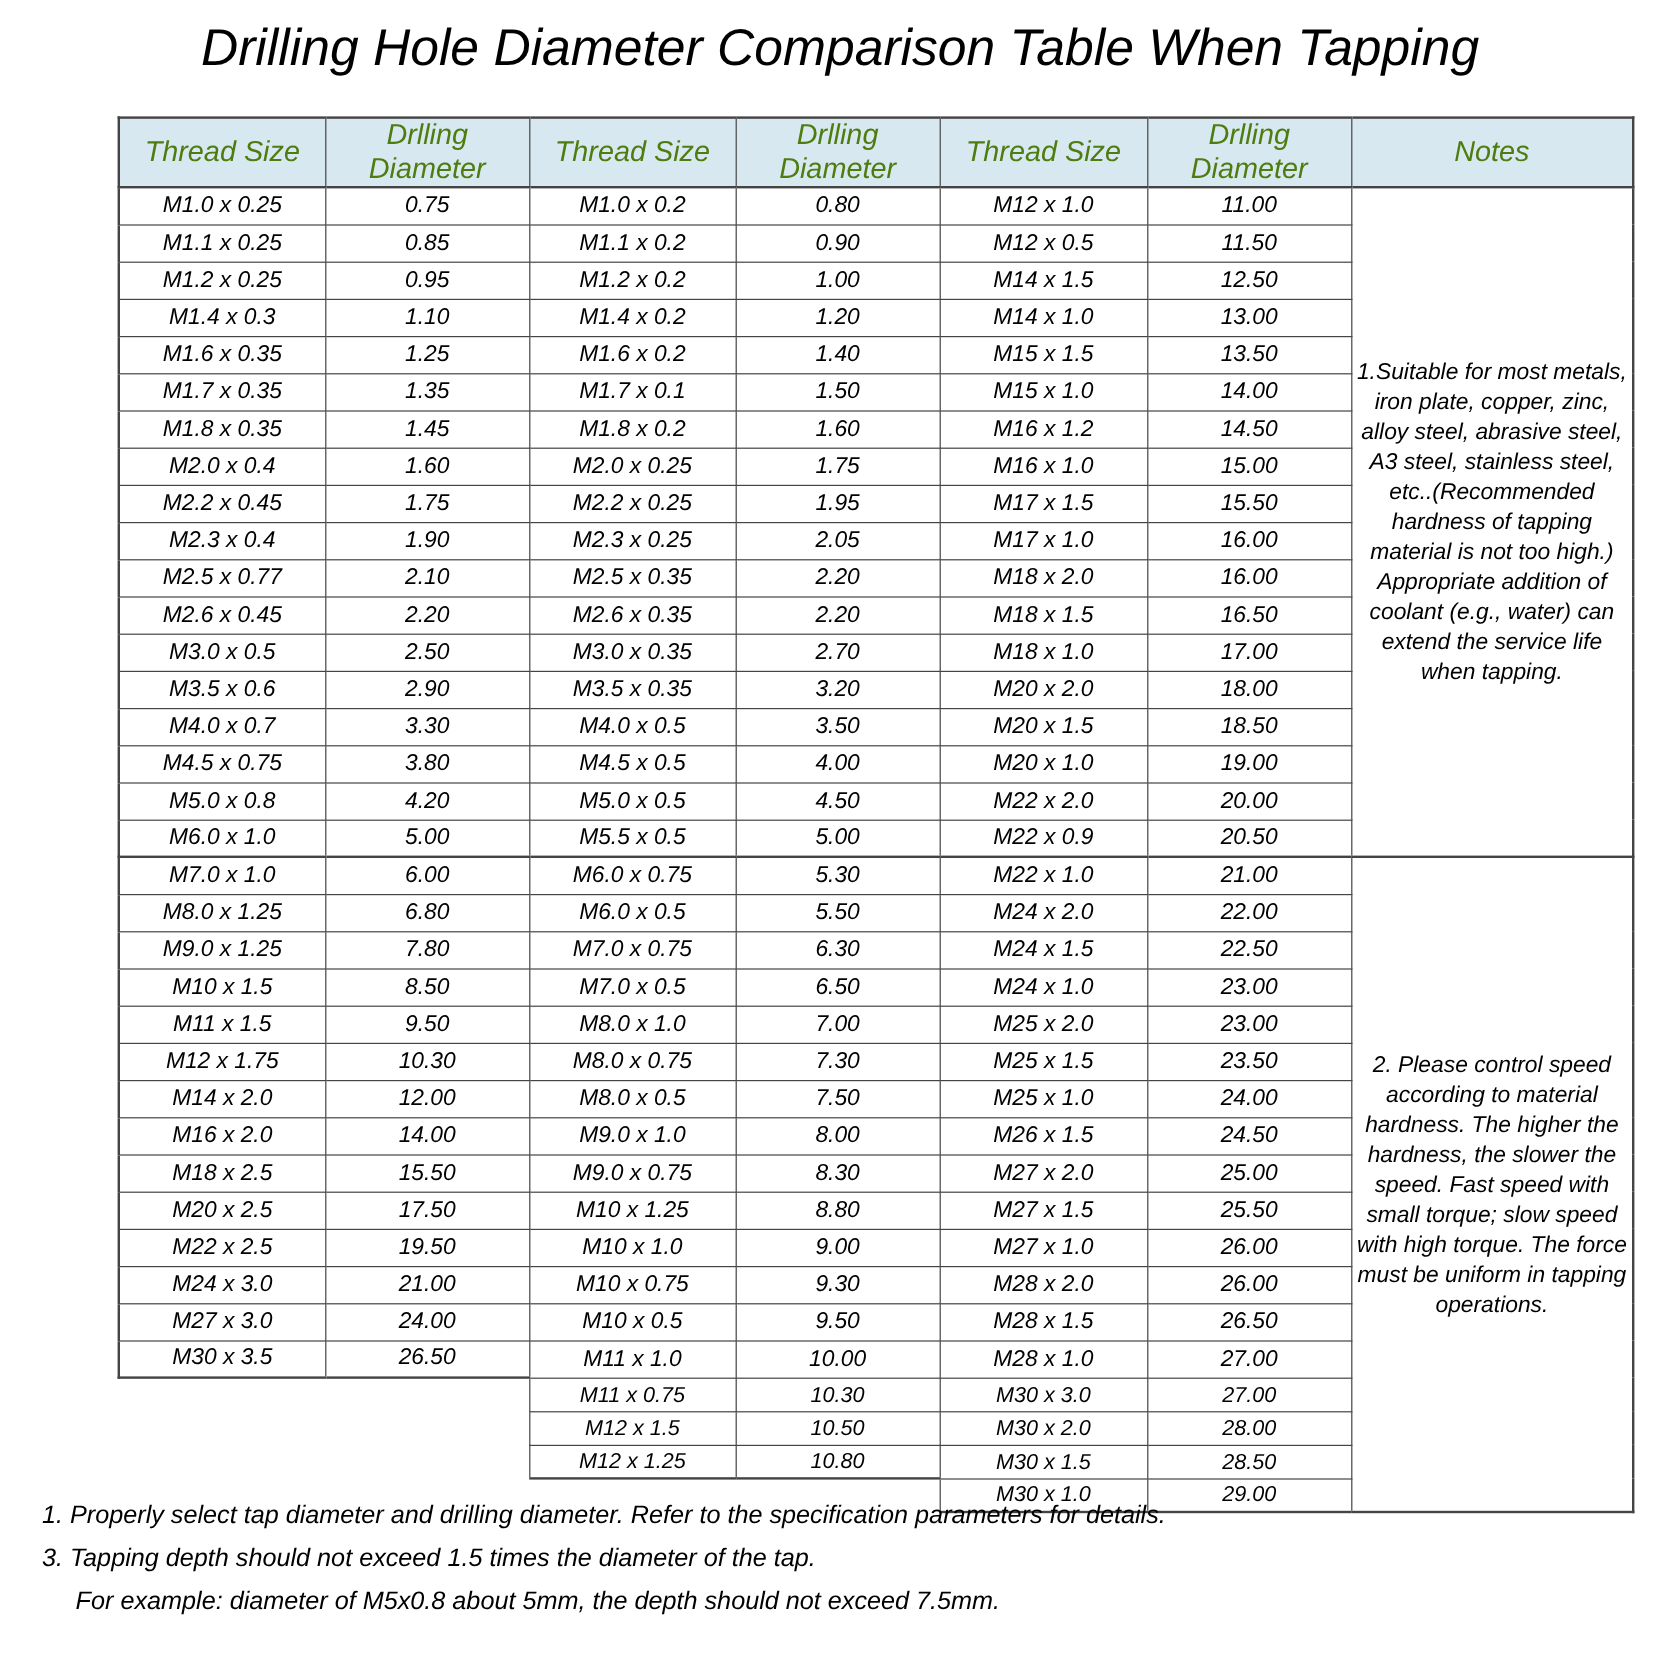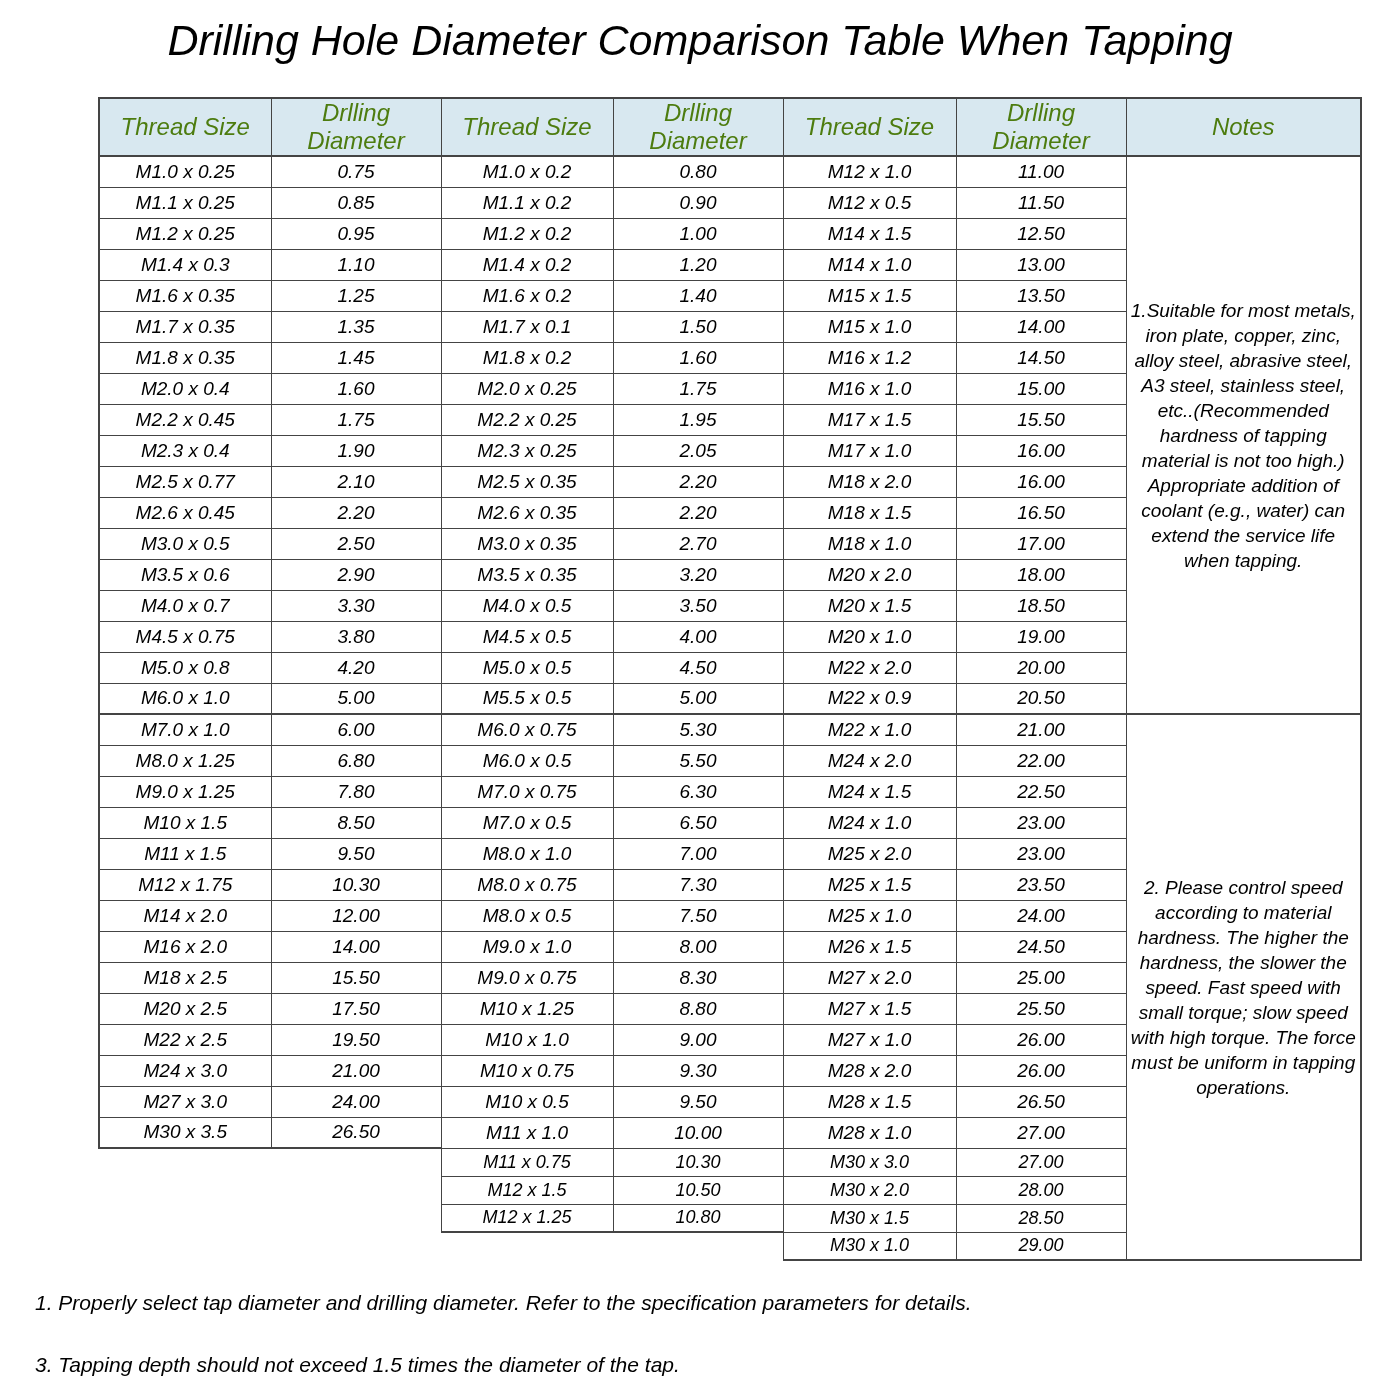--- a/index.html
+++ b/index.html
@@ -64,21 +64,21 @@
   tbody tr:nth-child(32) td:nth-child(-n+2) { border-bottom:2px solid var(--border, #444); }
   
   tbody tr:nth-child(35) td:nth-child(-n+4) { border-bottom:2px solid var(--border, #444); }
   
   tbody tr:nth-child(36) td { border-bottom:2px solid var(--border, #444); }
 
   .footer {
     position:absolute; left:35px; top:1252px; width:1340px;
     font-size:21px; color:#000;
   }
-  .fline { line-height:22px; margin-bottom:14px; white-space:nowrap;margin-top:40px; }
+  .fline { line-height:22px; margin-bottom:14px; white-space:nowrap; }
   .fline.indent { padding-left:28px; }
 </style>
 </head>
 <body>
 
 <div class="page">
 
   <h1 class="title">Drilling Hole Diameter Comparison Table When Tapping</h1>
 
   <table class="drill-table">

